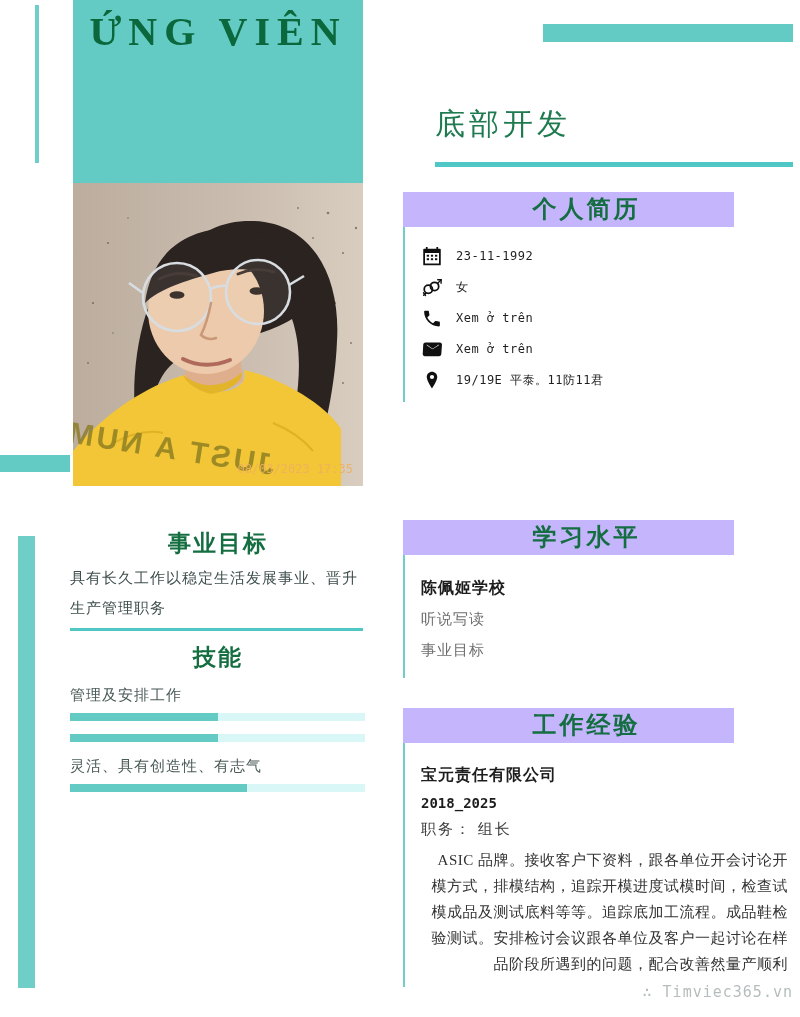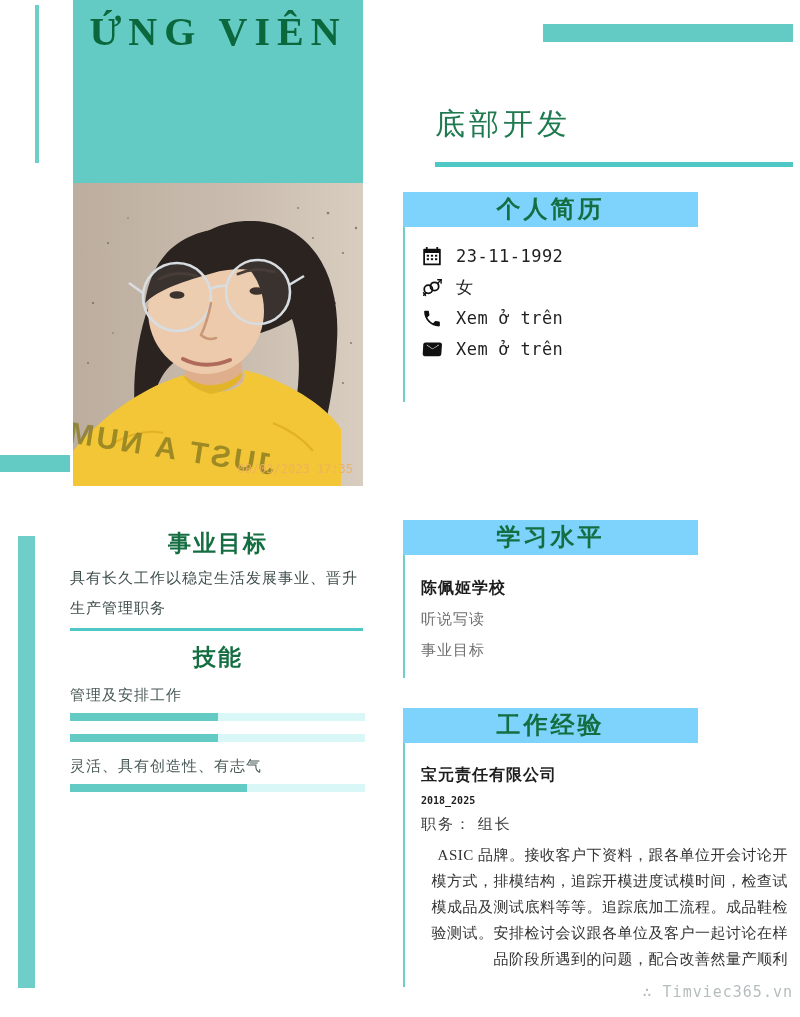--- a/index.html
+++ b/index.html
@@ -28,42 +28,42 @@
   .skill-item{margin-bottom:13px;}
   .skill-label{font-size:15px;line-height:22px;color:#4b5b58;letter-spacing:1px;margin-bottom:7px;}
   .skill-track{width:295px;height:8px;background:#d9f7f7;}
   .skill-fill{height:8px;background:#64cbc4;}
 
   
   #top-right-bar{left:543px;top:24px;width:250px;height:18px;background:#64cbc4;}
   #job-title{left:435px;top:104px;width:358px;text-align:left;font-size:30px;color:#1f7a50;letter-spacing:4px;}
   #job-underline{left:435px;top:162px;width:358px;height:5px;background:#4fc7c4;}
 
-  .section-bar{left:403px;width:295px;height:35px;background:#7dd3fc;text-align:center;}
+  .section-bar{left:403px;width:295px;height:35px;background:#c4b5fd;text-align:center;padding-left:36px;}
   .section-title{font-size:24px;font-weight:bold;color:#156e41;letter-spacing:3px;line-height:35px;}
   .section-vline{left:403px;width:2px;background:#6fcfc8;}
 
   #profile-bar{top:192px;}
   #profile-vline{top:227px;height:175px;}
   #profile-rows{left:421px;top:246px;width:360px;}
   .info-row{display:flex;align-items:center;height:20px;margin-bottom:11px;}
   .info-icon{width:22px;height:21px;flex:0 0 22px;margin-right:13px;}
-  .info-text{font-family:"DejaVu Sans Mono",monospace;font-size:17px;color:#1f1f1f;letter-spacing:0.5px;}
+  .info-text{font-family:"DejaVu Sans Mono",monospace;font-size:12px;color:#1f1f1f;letter-spacing:0.5px;}
 
   #edu-bar{top:520px;}
   #edu-vline{top:555px;height:123px;}
   #edu-content{left:421px;top:578px;width:360px;}
   #edu-school{font-size:16px;font-weight:bold;color:#1d1d1d;letter-spacing:1px;margin-bottom:11px;}
   .edu-line{font-size:15px;color:#6e6e6e;letter-spacing:1px;margin-bottom:12px;}
 
   #work-bar{top:708px;}
   #work-vline{top:743px;height:244px;}
   #work-content{left:421px;top:765px;width:367px;}
   #work-company{font-size:16px;font-weight:bold;color:#1d1d1d;letter-spacing:1px;margin-bottom:9px;}
-  #work-period{font-family:"DejaVu Sans Mono",monospace;font-size:10px;font-weight:bold;color:#1d1d1d;margin-bottom:9px;}
+  #work-period{font-family:"DejaVu Sans Mono",monospace;font-size:14px;font-weight:bold;color:#1d1d1d;margin-bottom:9px;}
   #work-position{font-size:15px;color:#3c3c3c;letter-spacing:2px;margin-bottom:8px;}
   #work-desc{font-size:15px;line-height:26px;color:#333333;letter-spacing:0.5px;padding-left:6px;text-align:right;}
 
   #watermark{left:600px;top:983px;width:193px;text-align:right;
              font-family:"DejaVu Sans Mono",monospace;font-size:15px;color:#b5bdbd;letter-spacing:1px;}
 </style>
 </head>
 <body>
 
 <div id="page">
@@ -223,20 +223,26 @@
       <span class="info-text">Xem ở trên</span>
     </div>
 
     <div class="info-row">
       <svg class="info-icon" viewBox="0 0 24 24">
         <path fill="#101010" d="M21 4H4.6C3.2 4 2.2 5 2 6.3L1.4 17c-.1 1.4 1 2.6 2.4 2.6H20c1.3 0 2.4-1 2.6-2.3L23.4 6.6C23.6 5.2 22.4 4 21 4zm-1.2 3.2-7.2 4.6-6.6-4.6V6.4l6.7 4.6 7.1-4.6v.8z"></path>
       </svg>
       <span class="info-text">Xem ở trên</span>
     </div>
 
+    <div class="info-row">
+      <svg class="info-icon" viewBox="0 0 24 24">
+        <path fill="#101010" d="M12 2C8.69 2 6 4.69 6 8c0 4.5 6 13 6 13s6-8.5 6-13c0-3.31-2.69-6-6-6zm0 8.4A2.4 2.4 0 1 1 12 5.6a2.4 2.4 0 0 1 0 4.8z"></path>
+      </svg>
+      <span class="info-text">19/19E 平泰。11防11君</span>
+    </div>
   </div>
 
   <div class="abs section-bar" id="edu-bar">
     <div class="section-title">学习水平</div>
   </div>
   <div class="abs section-vline" id="edu-vline"></div>
   <div class="abs" id="edu-content">
     <div id="edu-school">陈佩姬学校</div>
     <div class="edu-line">听说写读</div>
     <div class="edu-line">事业目标</div>

